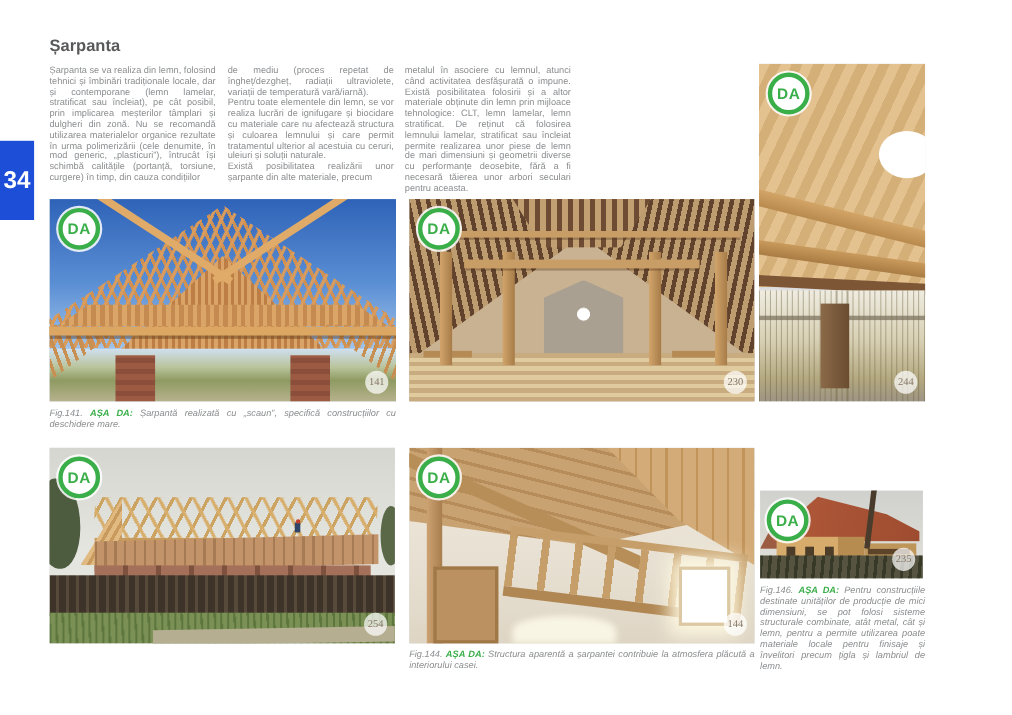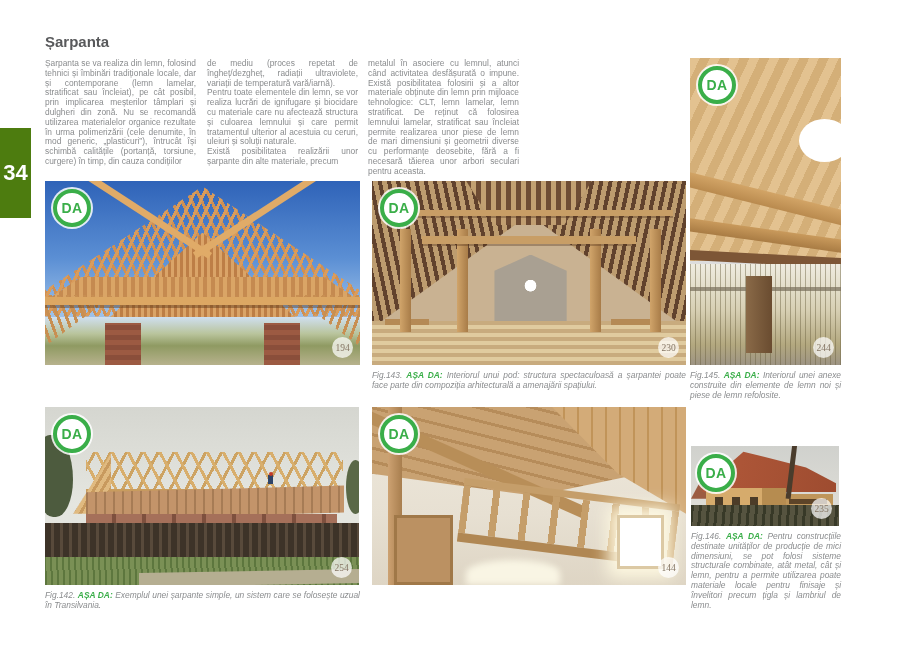--- a/index.html
+++ b/index.html
@@ -1,20 +1,20 @@
 <!DOCTYPE html>
 <html><head>
 <meta charset="utf-8">
 <style>
   html,body{margin:0;padding:0;background:#ffffff;}
   .page{position:relative;width:920px;height:650px;background:#ffffff;overflow:hidden;
         font-family:"Liberation Sans",sans-serif;}
 
   
-  .pagenum{position:absolute;left:0;top:128px;width:31px;height:90px;background:#4d7c0f;
+  .pagenum{position:absolute;left:0;top:128px;width:31px;height:72px;background:#1d4ed8;
            color:#ffffff;font-size:22px;font-weight:bold;display:flex;align-items:center;
            justify-content:center;}
 
   
   .title{position:absolute;left:45px;top:33px;font-size:15px;font-weight:bold;color:#58595b;margin:0;}
   .col{position:absolute;top:59px;width:151px;font-size:8.4px;line-height:9.8px;color:#8a8c8e;
        text-align:justify;white-space:pre-line;}
   .col1{left:45px;} .col2{left:207px;} .col3{left:368px;}
 
   
@@ -174,21 +174,21 @@
     <div class="ly f141-diagR"></div>
     <div class="ly f141-ground"></div>
     <div class="ly f141-eaveL"></div>
     <div class="ly f141-eaveR"></div>
     <div class="ly f141-pil" style="left:19%"></div>
     <div class="ly f141-pil" style="right:19%"></div>
     <div class="ly f141-beam"></div>
     <div class="da-badge">
         <span>DA</span>
       </div>
-    <div class="fig-chip">194</div>
+    <div class="fig-chip">141</div>
   </figure>
 
   <figure style="left:372px;top:181px;width:314px;height:184px">
     <div class="ly f143-base"></div>
     <div class="ly f143-slL"></div>
     <div class="ly f143-slR"></div>
     <div class="ly f143-ridge"></div>
     <div class="ly f143-gable"></div>
     <div class="ly f143-floor"></div>
     <div class="ly f143-bench" style="left:4%"></div>
@@ -213,25 +213,22 @@
     <div class="ly f145-bm3"></div>
     <div class="ly f145-out"></div>
     <div class="ly f145-rail"></div>
     <div class="ly f145-post"></div>
     <div class="da-badge">
         <span>DA</span>
       </div>
     <div class="fig-chip">244</div>
   </figure>
 
-  <figcaption class="caption" style="left:372px;top:371px;width:314px">
-    <span>Fig.143.</span> <span class="cap-tag">AȘA DA:</span> <span>Interiorul unui pod: structura spectaculoasă a șarpantei poate face parte din compoziția arhitecturală a amenajării spațiului.</span>
-  </figcaption>
-  <figcaption class="caption" style="left:690px;top:371px;width:151px">
-    <span>Fig.145.</span> <span class="cap-tag">AȘA DA:</span> <span>Interiorul unei anexe construite din elemente de lemn noi și piese de lemn refolosite.</span>
+  <figcaption class="caption" style="left:45px;top:371px;width:315px">
+    <span>Fig.141.</span> <span class="cap-tag">AȘA DA:</span> <span>Șarpantă realizată cu „scaun”, specifică construcțiilor cu deschidere mare.</span>
   </figcaption>
 
   <figure style="left:45px;top:407px;width:314px;height:178px">
     <div class="ly f142-sky"></div>
     <div class="ly f142-treeL"></div>
     <div class="ly f142-treeR"></div>
     <div class="ly f142-truss"></div>
     <div class="ly f142-hip"></div>
     <div class="ly f142-roof"></div>
     <div class="ly f142-brick"></div>
@@ -273,20 +270,20 @@
     <div class="ly f146-w1" style="left:28%"></div>
     <div class="ly f146-w1" style="left:40%"></div>
     <div class="ly f146-veg"></div>
     <div class="ly f146-branch"></div>
     <div class="da-badge" style="left:6px;top:8px">
         <span>DA</span>
       </div>
     <div class="fig-chip">235</div>
   </figure>
 
-  <figcaption class="caption" style="left:45px;top:591px;width:315px">
-    <span>Fig.142.</span> <span class="cap-tag">AȘA DA:</span> <span>Exemplul unei șarpante simple, un sistem care se folosește uzual în Transilvania.</span>
+  <figcaption class="caption" style="left:372px;top:590px;width:314px">
+    <span>Fig.144.</span> <span class="cap-tag">AȘA DA:</span> <span>Structura aparentă a șarpantei contribuie la atmosfera plăcută a interiorului casei.</span>
   </figcaption>
   <figcaption class="caption" style="left:691px;top:532px;width:150px">
     <span>Fig.146.</span> <span class="cap-tag">AȘA DA:</span> <span>Pentru construcțiile destinate unităților de producție de mici dimensiuni, se pot folosi sisteme structurale combinate, atât metal, cât și lemn, pentru a permite utilizarea poate materiale locale pentru finisaje și învelitori precum țigla și lambriul de lemn.</span>
   </figcaption>
 
 </div>
 
 </body></html>

